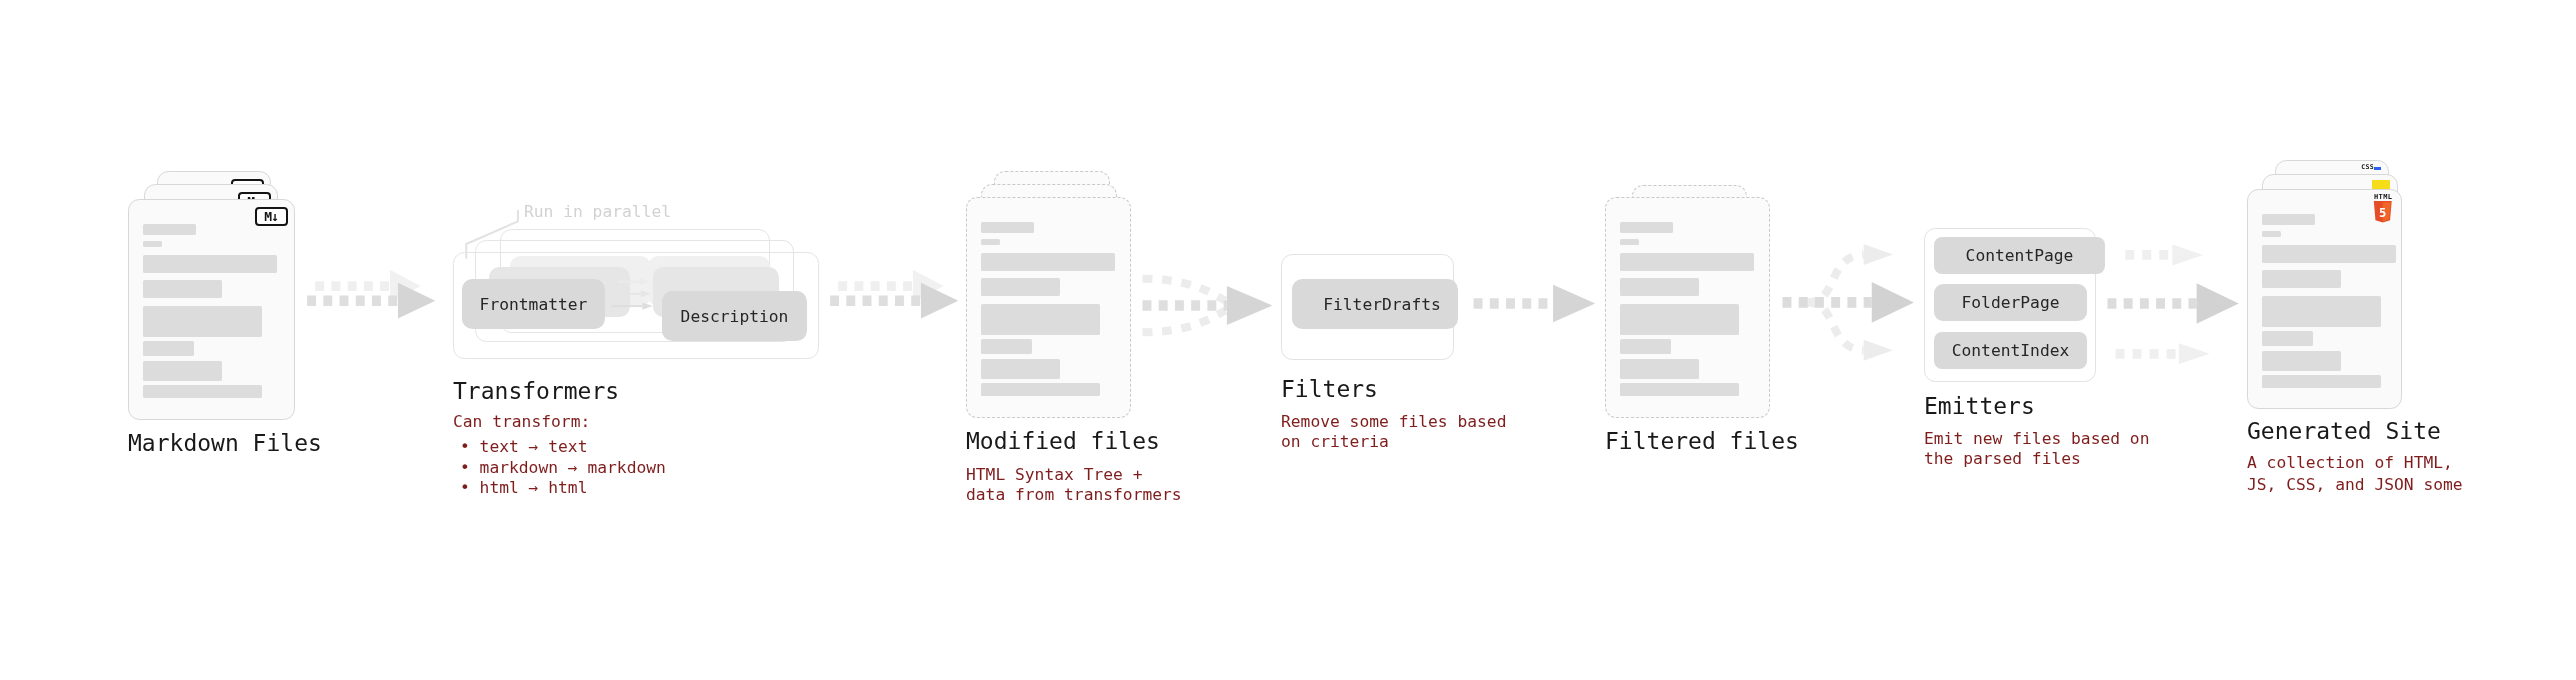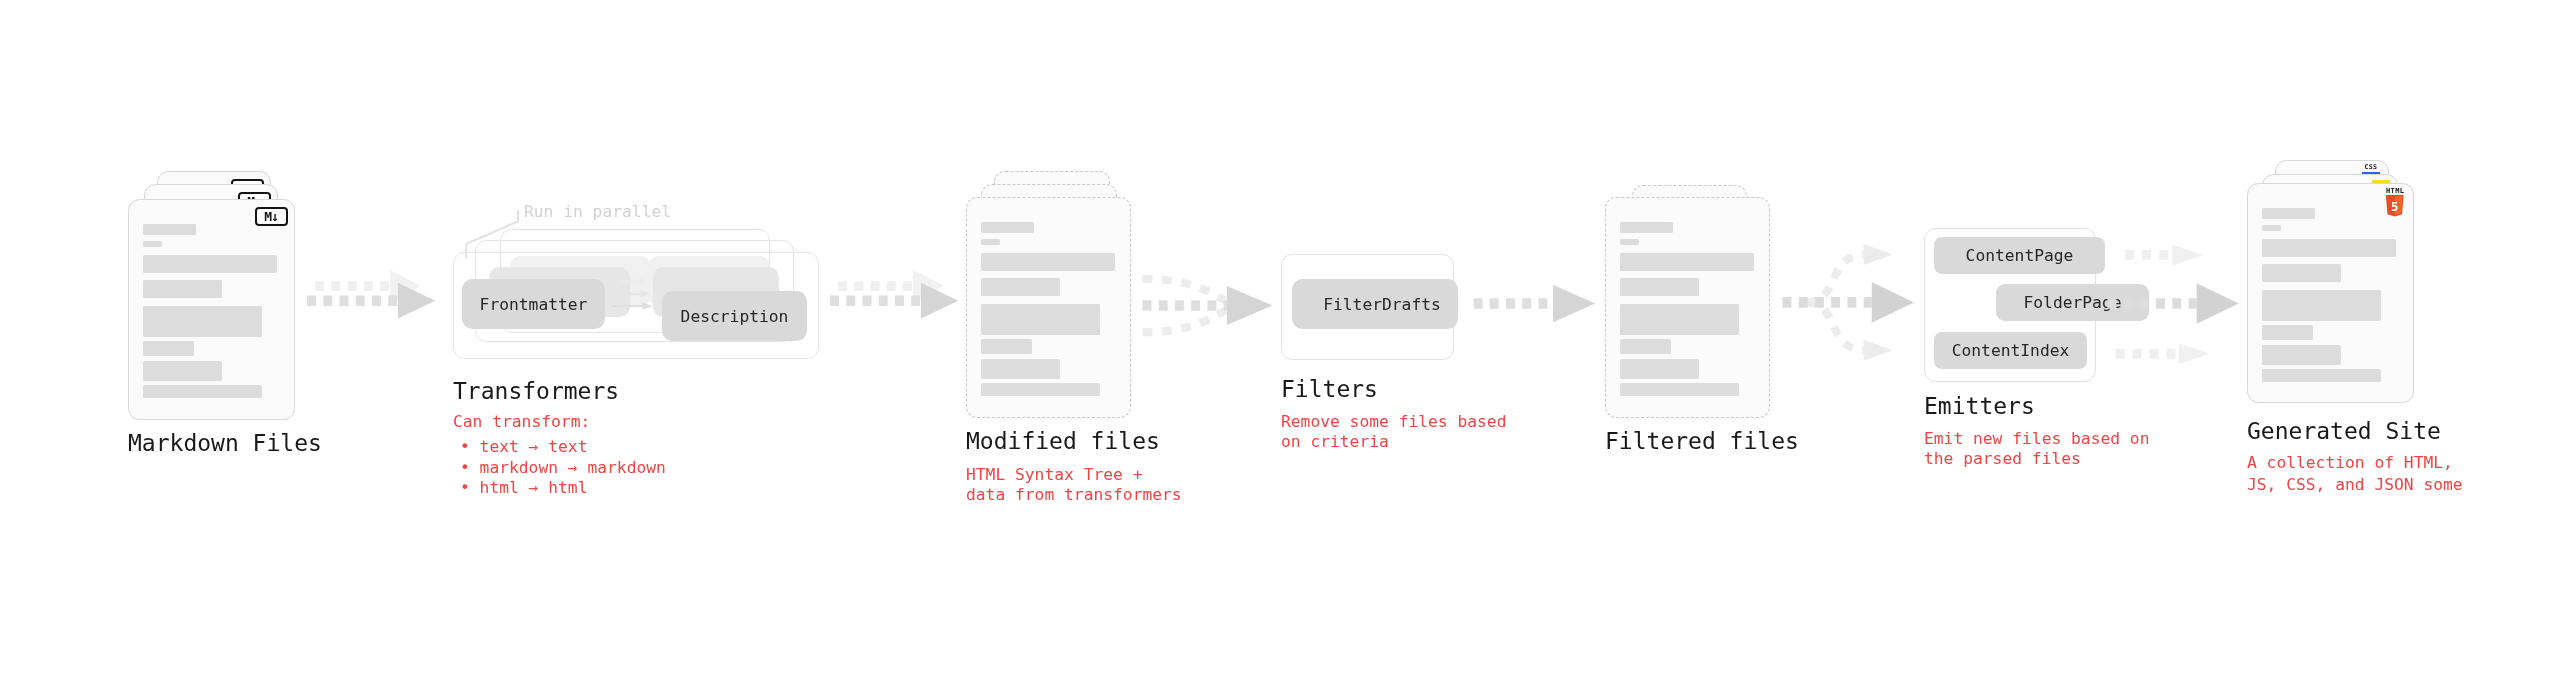--- a/index.html
+++ b/index.html
@@ -19,33 +19,33 @@
   .b6{top:141px;width:51px;height:14.6px}
   .b7{top:161px;width:79px;height:19.5px}
   .b8{top:185px;width:119px;height:13px}
   
   .md-badge{position:absolute;top:6.5px;right:6.5px;width:32.5px;height:19.5px;background:#ffffff;
     border:2px solid #141414;border-radius:4.1px;display:flex;align-items:center;justify-content:center;
     font-size:13px;font-weight:bold;color:#141414;letter-spacing:-0.8px;box-sizing:border-box;}
   .html-badge{position:absolute;top:4.1px;right:7.3px;width:21px;display:flex;flex-direction:column;align-items:center;}
   .html-badge .t{font-size:7px;font-weight:bold;color:#141414;letter-spacing:0.4px;line-height:6.5px;}
   .js-badge{position:absolute;top:4.9px;right:7.3px;width:18px;height:16.3px;background:#f5de19;}
-  .css-badge{position:absolute;top:4.1px;right:7.3px;width:19.5px;display:flex;flex-direction:column;align-items:center;}
+  .css-badge{position:absolute;top:4.1px;right:7.3px;width:19.5px;display:flex;flex-direction:row;align-items:center;}
   .css-badge .t{font-size:6.5px;font-weight:bold;color:#141414;line-height:5.7px;letter-spacing:0.4px;}
   .css-badge .u{width:18px;height:3.3px;background:#2b63f1;margin-top:0.8px;}
   
   .outline-box{position:absolute;border:1.6px solid #e5e5e5;border-radius:11.4px;box-sizing:border-box;}
   .solid-box{position:absolute;border:1.6px solid #e2e2e2;border-radius:11.4px;background:#ffffff;box-sizing:border-box;}
   .pill{position:absolute;background:#d9d9d9;border-radius:10.6px;display:flex;align-items:center;justify-content:center;
     font-size:16.3px;color:#262626;white-space:nowrap;}
   .ghost{position:absolute;border-radius:10.6px;}
   .g1{background:#e6e6e6;} .g2{background:#f0f0f0;}
   
   .stage-label{position:absolute;font-size:23px;color:#191919;white-space:nowrap;}
-  .stage-sub{position:absolute;font-size:16.3px;color:#ef4444;line-height:20.3px;white-space:nowrap;}
+  .stage-sub{position:absolute;font-size:16.3px;color:#7f1d1d;line-height:20.3px;white-space:nowrap;}
   .annotation{position:absolute;font-size:16.3px;color:#d2d2d2;white-space:nowrap;}
   .abs{position:absolute;}
   svg{display:block;overflow:visible;}
 </style>
 </head>
 <body>
 
 <div>
   <div class="card" style="left:157px;top:171px;width:114px;height:221px;">
     <div class="md-badge">
@@ -182,21 +182,21 @@
   <polygon points="108,120 144,133 108,146" fill="#ececec"></polygon>
   <line x1="8" y1="74" x2="118" y2="74" stroke="#dcdcdc" stroke-width="13" stroke-dasharray="11 9"></line>
   <polygon points="118,49 170,74 118,99" fill="#d2d2d2"></polygon>
 </svg>
 
 <div>
   <div class="solid-box" style="left:1924px;top:228px;width:172px;height:154px;"></div>
   <div class="pill" style="left:1934px;top:237px;width:171px;height:37px;border-radius:8.1px;">
     <span>ContentPage</span>
   </div>
-  <div class="pill" style="left:1996px;top:284px;width:153px;height:37px;border-radius:9px;">
+  <div class="pill" style="left:1934px;top:284px;width:153px;height:37px;border-radius:9px;">
     <span>FolderPage</span>
   </div>
   <div class="pill" style="left:1934px;top:332px;width:153px;height:37px;border-radius:8.1px;">
     <span>ContentIndex</span>
   </div>
   <div class="stage-label" style="left:1924px;top:393px;">Emitters</div>
   <div class="stage-sub" style="left:1924px;top:429px;">Emit new files based on</div>
   <div class="stage-sub" style="left:1924px;top:449px;text-align:center;">the parsed files</div>
 </div>
 
@@ -212,21 +212,21 @@
 <div>
   <div class="card" style="left:2275px;top:160px;width:114px;height:220px;">
     <div class="css-badge">
       <span class="t">CSS</span>
       <span class="u"></span>
     </div>
   </div>
   <div class="card" style="left:2262px;top:174px;width:136px;height:220px;">
     <div class="js-badge"></div>
   </div>
-  <div class="card" style="left:2247px;top:183px;width:167px;height:220px;">
+  <div class="card" style="left:2247px;top:189px;width:155px;height:220px;">
     <div class="html-badge">
       <span class="t">HTML</span>
       <svg width="19.5" height="22" viewBox="0 0 24 27">
         <path d="M1 0 L23 0 L21 23.5 L12 26.5 L3 23.5 Z" fill="#e44d26"></path>
         <path d="M12 1.5 L21.8 1.5 L20.1 22.5 L12 25.2 Z" fill="#f16529"></path>
         <text x="12" y="19.5" font-size="15" font-weight="bold" fill="#ffffff" text-anchor="middle">5</text>
       </svg>
     </div>
     <div class="bar b1"></div>
     <div class="bar b2"></div>

